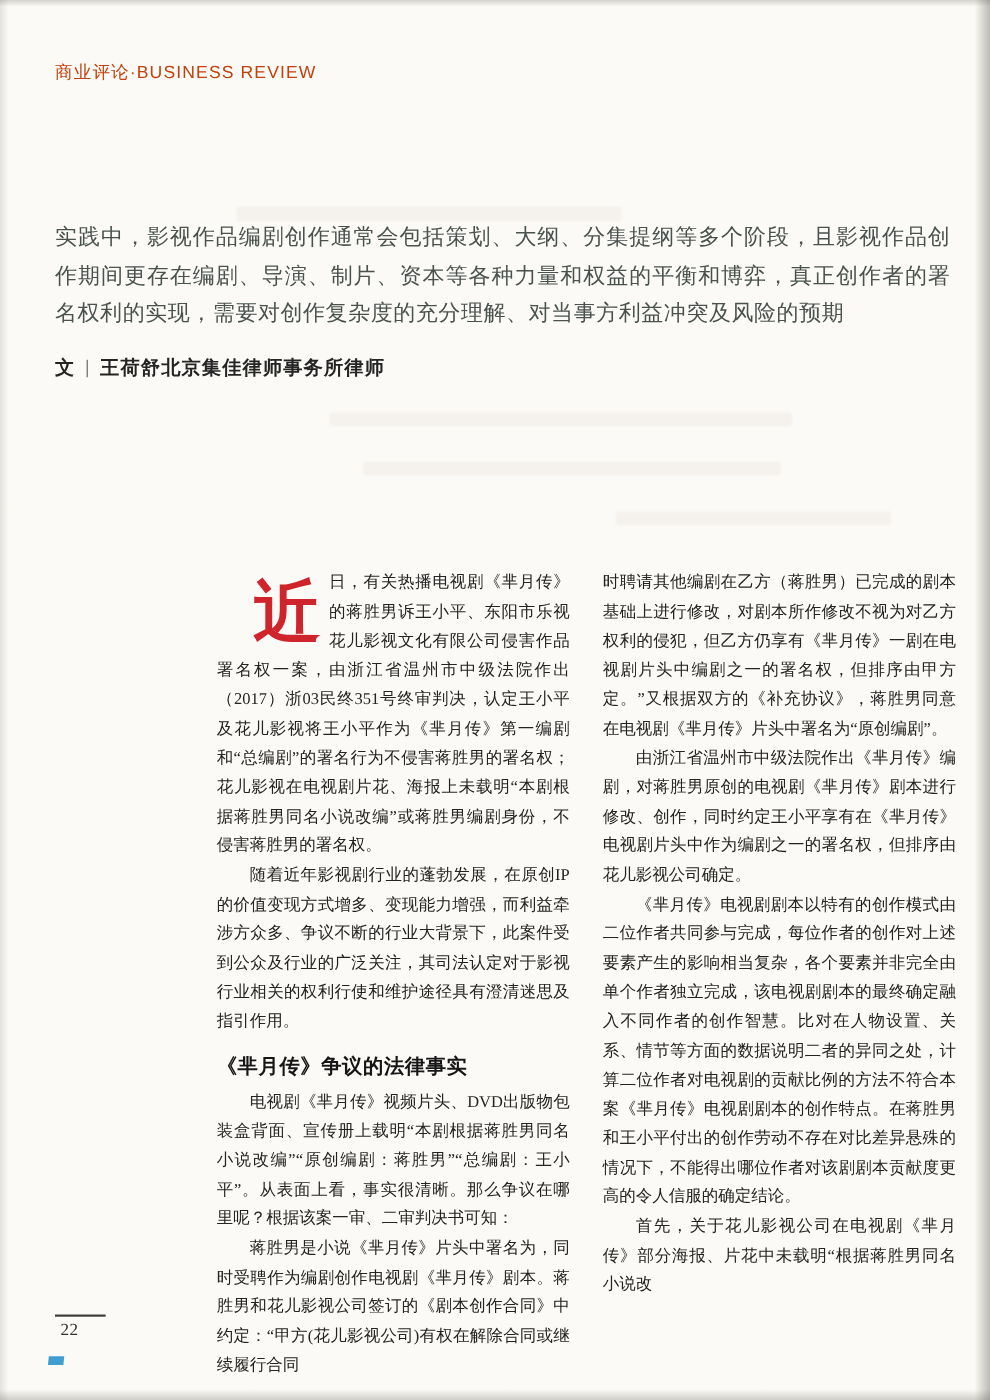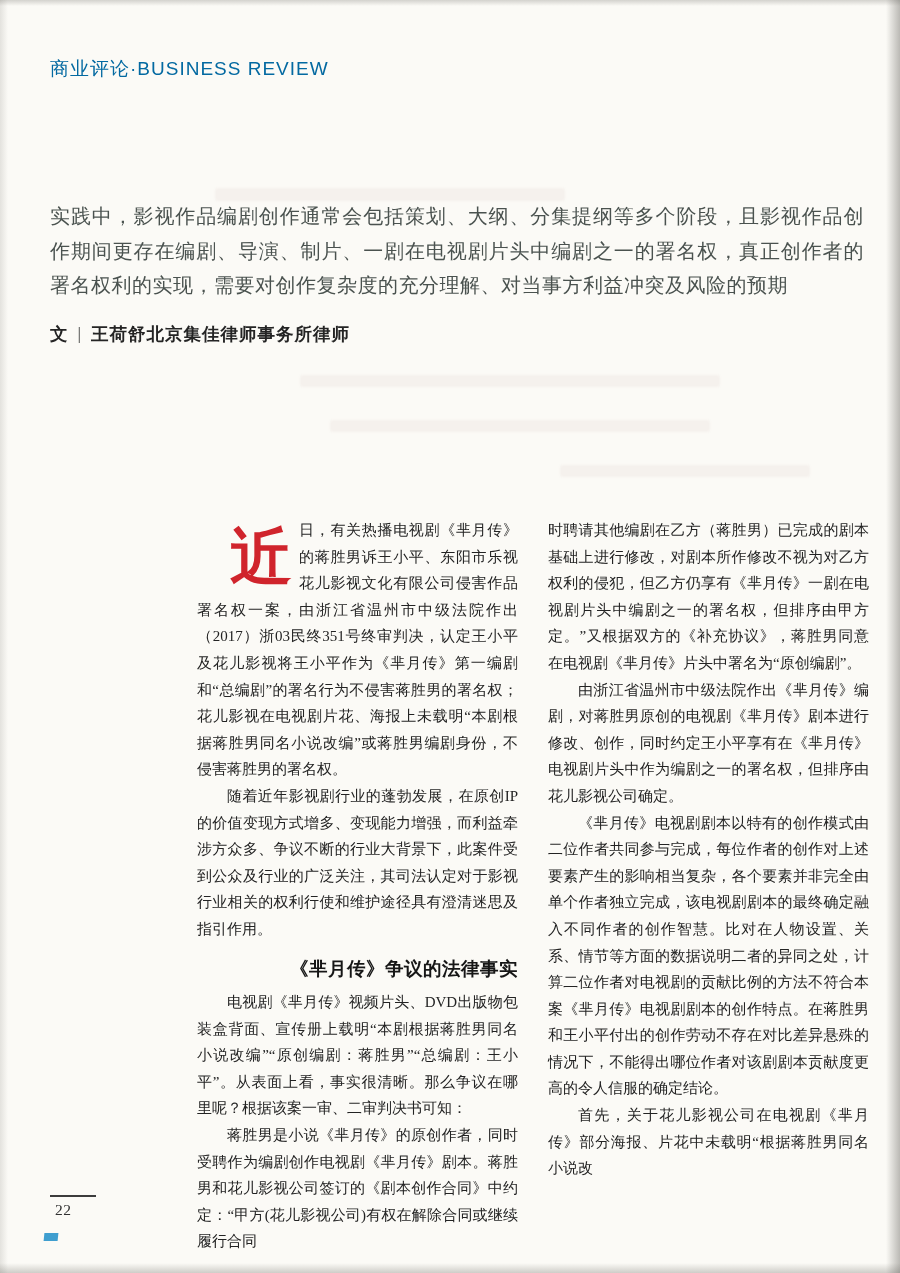--- a/index.html
+++ b/index.html
@@ -15,21 +15,21 @@
   .edge-bottom{position:absolute;bottom:0;left:0;width:100%;height:10px;
     background:linear-gradient(to bottom, rgba(90,88,82,0), rgba(90,88,82,0.28));}
   .edge-top{position:absolute;top:0;left:0;width:100%;height:6px;
     background:linear-gradient(to bottom, rgba(120,118,112,0.30), rgba(120,118,112,0));}
   .edge-left{position:absolute;top:0;left:0;width:8px;height:100%;
     background:linear-gradient(to right, rgba(120,118,112,0.18), rgba(120,118,112,0));}
 
   .section-label{
     position:absolute;left:50px;top:56px;
     font-family:"Liberation Sans","DejaVu Sans",sans-serif;
-    font-size:19px;letter-spacing:1px;color:#0369a1;font-weight:500;
+    font-size:16px;letter-spacing:1px;color:#c2410c;font-weight:500;
   }
   .main-title{
     position:absolute;left:48px;top:126px;width:820px;
     font-family:"Liberation Sans","DejaVu Sans",sans-serif;
     font-size:44px;font-weight:900;letter-spacing:2px;color:#3b4543;
     text-shadow:1px 1px 0 rgba(40,50,48,0.25);
     white-space:nowrap;
   }
   .lede{
     position:absolute;left:50px;top:199px;width:814px;
@@ -57,21 +57,21 @@
   .dropcap{
     float:left;
     font-family:"Liberation Sans","DejaVu Sans",sans-serif;
     font-weight:900;color:#d0242c;
     font-size:62px;line-height:70px;
     margin:5px 7px 2px 33px;
   }
   .col h2{
     font-family:"Liberation Sans","DejaVu Sans",sans-serif;
     font-size:18.5px;font-weight:900;color:#161616;
-    margin:13px 0 7px 0;letter-spacing:0.5px;text-align:right;
+    margin:13px 0 7px 0;letter-spacing:0.5px;text-align:left;
   }
   
   .ghost{position:absolute;background:rgba(155,105,95,0.06);filter:blur(1px);border-radius:2px;}
 
   .footer-rule{position:absolute;left:50px;top:1195px;width:46px;height:2px;background:#3c3c3c;}
   .page-number{
     position:absolute;left:55px;top:1201px;
     font-family:Liberation Serif, serif;
     font-size:15.5px;color:#303030;letter-spacing:0.5px;
   }
@@ -86,34 +86,34 @@
   <div class="edge-left"></div>
   <div class="edge-right"></div>
   <div class="edge-bottom"></div>
   <div class="ghost" style="left:215px;top:188px;width:350px;height:13px;"></div>
   <div class="ghost" style="left:300px;top:375px;width:420px;height:12px;"></div>
   <div class="ghost" style="left:330px;top:420px;width:380px;height:12px;"></div>
   <div class="ghost" style="left:560px;top:465px;width:250px;height:12px;"></div>
 
   <div class="section-label">商业评论·BUSINESS REVIEW</div>
 
-  <div class="lede">实践中，影视作品编剧创作通常会包括策划、大纲、分集提纲等多个阶段，且影视作品创作期间更存在编剧、导演、制片、一剧在电视剧片头中编剧之一的署名权，真正创作者的署名权利的实现，需要对创作复杂度的充分理解、对当事方利益冲突及风险的预期</div>
+  <div class="lede">实践中，影视作品编剧创作通常会包括策划、大纲、分集提纲等多个阶段，且影视作品创作期间更存在编剧、导演、制片、资本等各种力量和权益的平衡和博弈，真正创作者的署名权利的实现，需要对创作复杂度的充分理解、对当事方利益冲突及风险的预期</div>
 
   <div class="byline">
     <span>文</span><span class="divider">|</span><span>王荷舒</span><span class="affiliation">北京集佳律师事务所律师</span>
   </div>
 
   <div class="columns">
 
     <div class="col">
       <p class="no-indent"><span class="dropcap">近</span><span>日，有关热播电视剧《芈月传》的蒋胜男诉王小平、东阳市乐视花儿影视文化有限公司侵害作品署名权一案，由浙江省温州市中级法院作出（2017）浙03民终351号终审判决，认定王小平及花儿影视将王小平作为《芈月传》第一编剧和“总编剧”的署名行为不侵害蒋胜男的署名权；花儿影视在电视剧片花、海报上未载明“本剧根据蒋胜男同名小说改编”或蒋胜男编剧身份，不侵害蒋胜男的署名权。</span></p>
       <p>随着近年影视剧行业的蓬勃发展，在原创IP的价值变现方式增多、变现能力增强，而利益牵涉方众多、争议不断的行业大背景下，此案件受到公众及行业的广泛关注，其司法认定对于影视行业相关的权利行使和维护途径具有澄清迷思及指引作用。</p>
       <h2>《芈月传》争议的法律事实</h2>
       <p>电视剧《芈月传》视频片头、DVD出版物包装盒背面、宣传册上载明“本剧根据蒋胜男同名小说改编”“原创编剧：蒋胜男”“总编剧：王小平”。从表面上看，事实很清晰。那么争议在哪里呢？根据该案一审、二审判决书可知：</p>
-      <p>蒋胜男是小说《芈月传》的原创作者，同时受聘作为编剧创作电视剧《芈月传》剧本。蒋胜男和花儿影视公司签订的《剧本创作合同》中约定：“甲方(花儿影视公司)有权在解除合同或继续履行合同</p>
+      <p>蒋胜男是小说《芈月传》片头中署名为，同时受聘作为编剧创作电视剧《芈月传》剧本。蒋胜男和花儿影视公司签订的《剧本创作合同》中约定：“甲方(花儿影视公司)有权在解除合同或继续履行合同</p>
     </div>
 
     <div class="col">
       <p class="no-indent">时聘请其他编剧在乙方（蒋胜男）已完成的剧本基础上进行修改，对剧本所作修改不视为对乙方权利的侵犯，但乙方仍享有《芈月传》一剧在电视剧片头中编剧之一的署名权，但排序由甲方定。”又根据双方的《补充协议》，蒋胜男同意在电视剧《芈月传》片头中署名为“原创编剧”。</p>
       <p>由浙江省温州市中级法院作出《芈月传》编剧，对蒋胜男原创的电视剧《芈月传》剧本进行修改、创作，同时约定王小平享有在《芈月传》电视剧片头中作为编剧之一的署名权，但排序由花儿影视公司确定。</p>
       <p>《芈月传》电视剧剧本以特有的创作模式由二位作者共同参与完成，每位作者的创作对上述要素产生的影响相当复杂，各个要素并非完全由单个作者独立完成，该电视剧剧本的最终确定融入不同作者的创作智慧。比对在人物设置、关系、情节等方面的数据说明二者的异同之处，计算二位作者对电视剧的贡献比例的方法不符合本案《芈月传》电视剧剧本的创作特点。在蒋胜男和王小平付出的创作劳动不存在对比差异悬殊的情况下，不能得出哪位作者对该剧剧本贡献度更高的令人信服的确定结论。</p>
       <p>首先，关于花儿影视公司在电视剧《芈月传》部分海报、片花中未载明“根据蒋胜男同名小说改</p>
     </div>
 
   </div>

